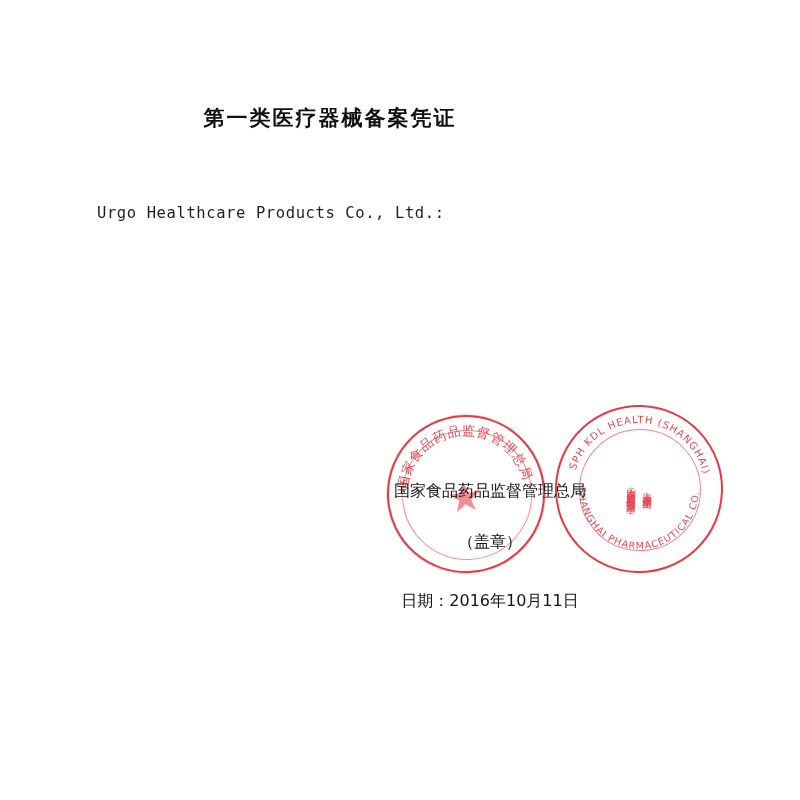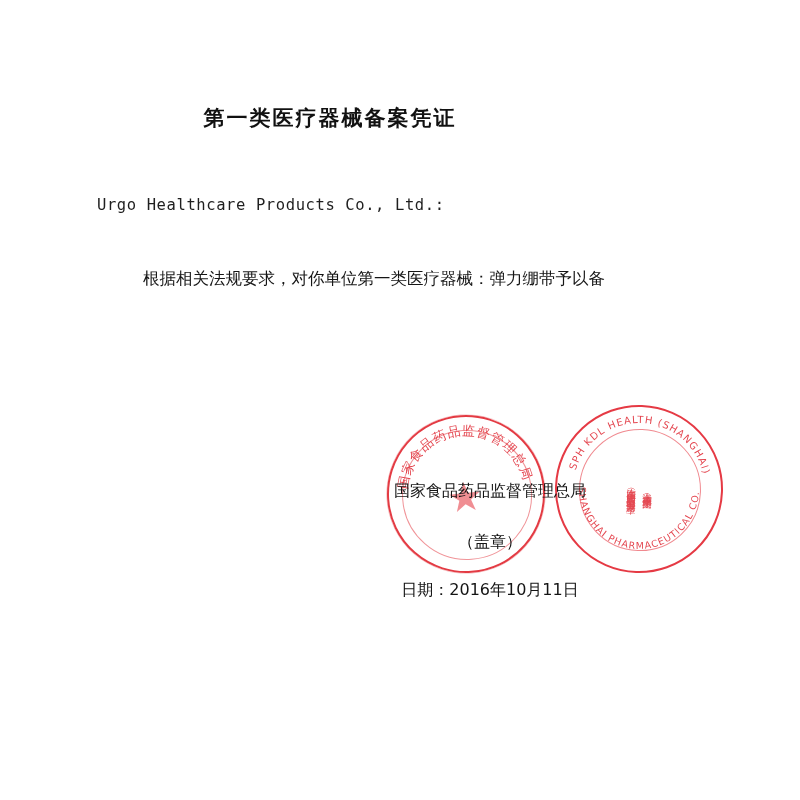--- a/index.html
+++ b/index.html
@@ -28,21 +28,21 @@
     text-align: center;
     font-size: 21px;
     font-weight: bold;
     letter-spacing: 2px;
     color: #111111;
     font-family: Liberation Serif, serif;
   }
   .addressee {
     position: absolute;
     left: 97px;
-    top: 196px;
+    top: 204px;
     font-family: "DejaVu Sans Mono", monospace;
     font-size: 15.5px;
     letter-spacing: 0.6px;
     color: #1f1f1f;
   }
   .body-block {
     position: absolute;
     left: 97px;
     top: 258px;
     width: 600px;
@@ -69,21 +69,21 @@
     font-family: "DejaVu Sans", sans-serif;
     white-space: nowrap;
   }
   .sign-seal-note {
     margin-top: 28px;
     font-size: 16px;
     color: #141414;
     font-family: "DejaVu Sans", sans-serif;
   }
   .sign-date {
-    margin-top: 27px;
+    margin-top: 38px;
     font-size: 16px;
     color: #141414;
     font-family: "DejaVu Sans", sans-serif;
     white-space: nowrap;
   }
 
   
   .seal {
     position: absolute;
     border-radius: 50%;
@@ -183,21 +183,20 @@
 </head>
 <body>
 
 <div class="page">
 
   <div class="doc-title">第一类医疗器械备案凭证</div>
 
   <div class="addressee">Urgo Healthcare Products Co., Ltd.:</div>
 
   <div class="body-block">
-    <div><span class="indent"></span><span>根据相关法规要求，对你单位第一类医疗器械：弹力绷带予以备</span></div>
   </div>
 
   <div class="seal seal-round-left">
     <svg class="circ-text" viewBox="0 0 154 154">
       <defs>
         <path id="arcLeft" d="M 18,77 A 59,59 0 1 1 136,77"></path>
       </defs>
       <text font-size="13">
         <textPath href="#arcLeft" startOffset="50%" text-anchor="middle">国家食品药品监督管理总局</textPath>
       </text>

